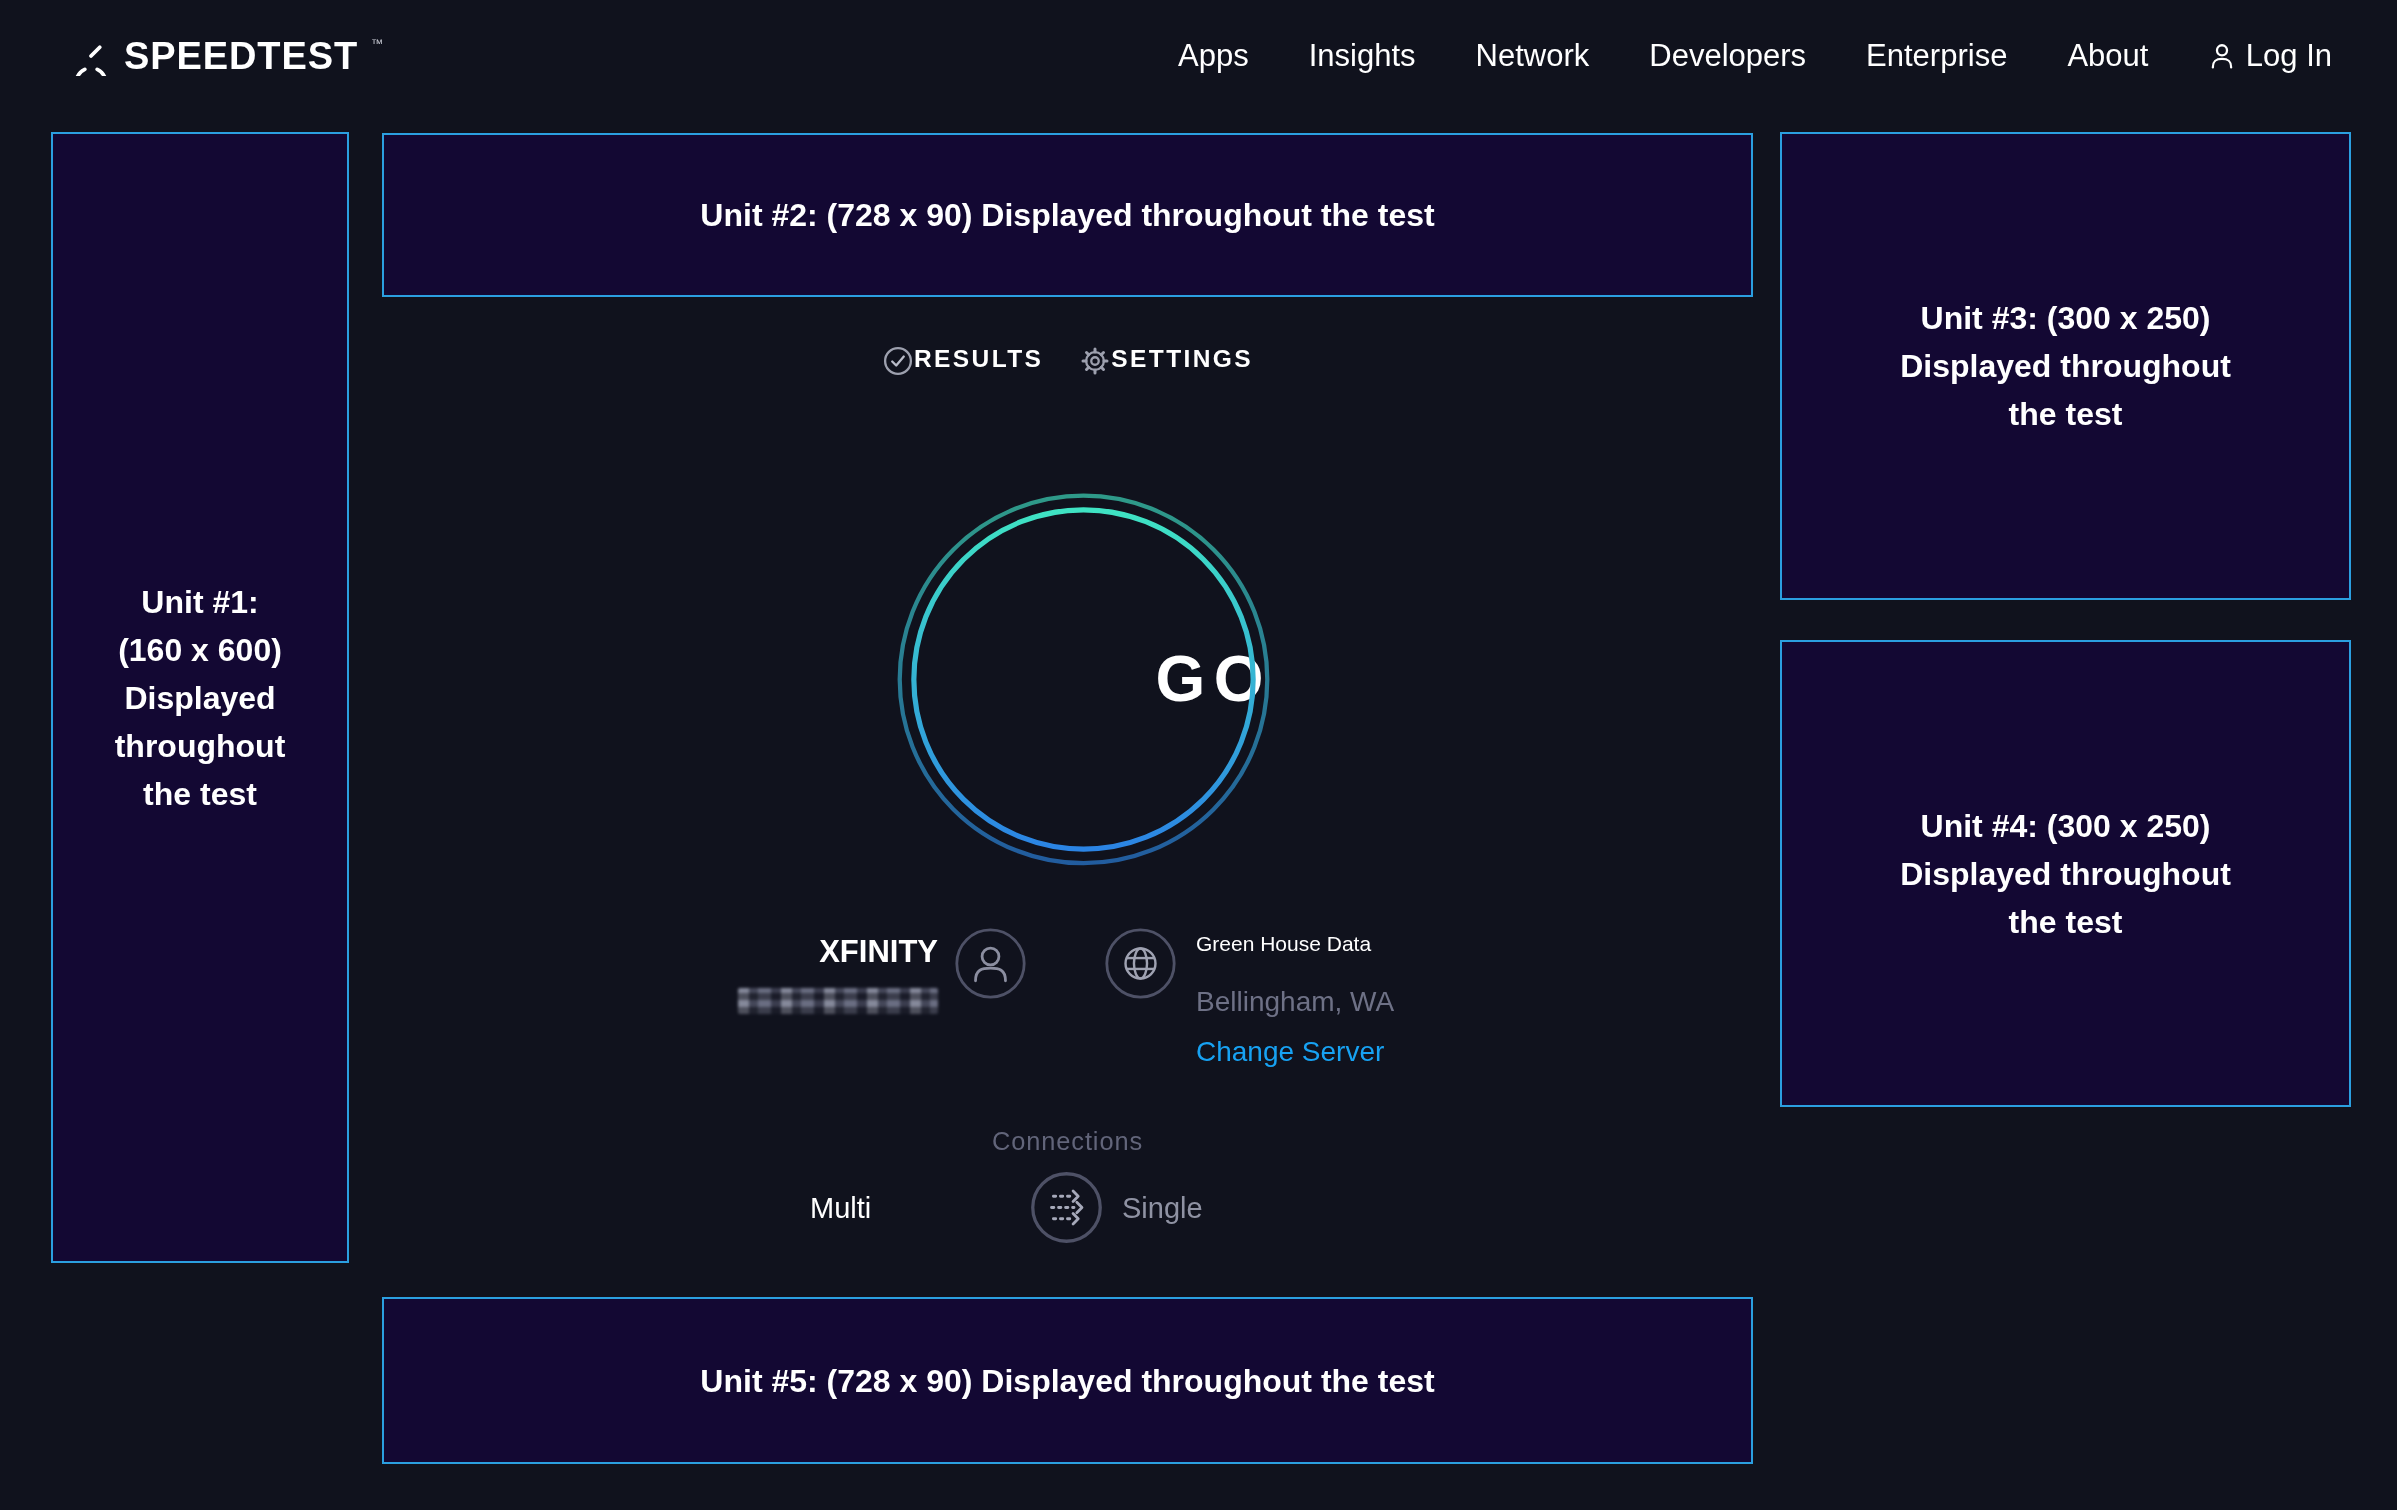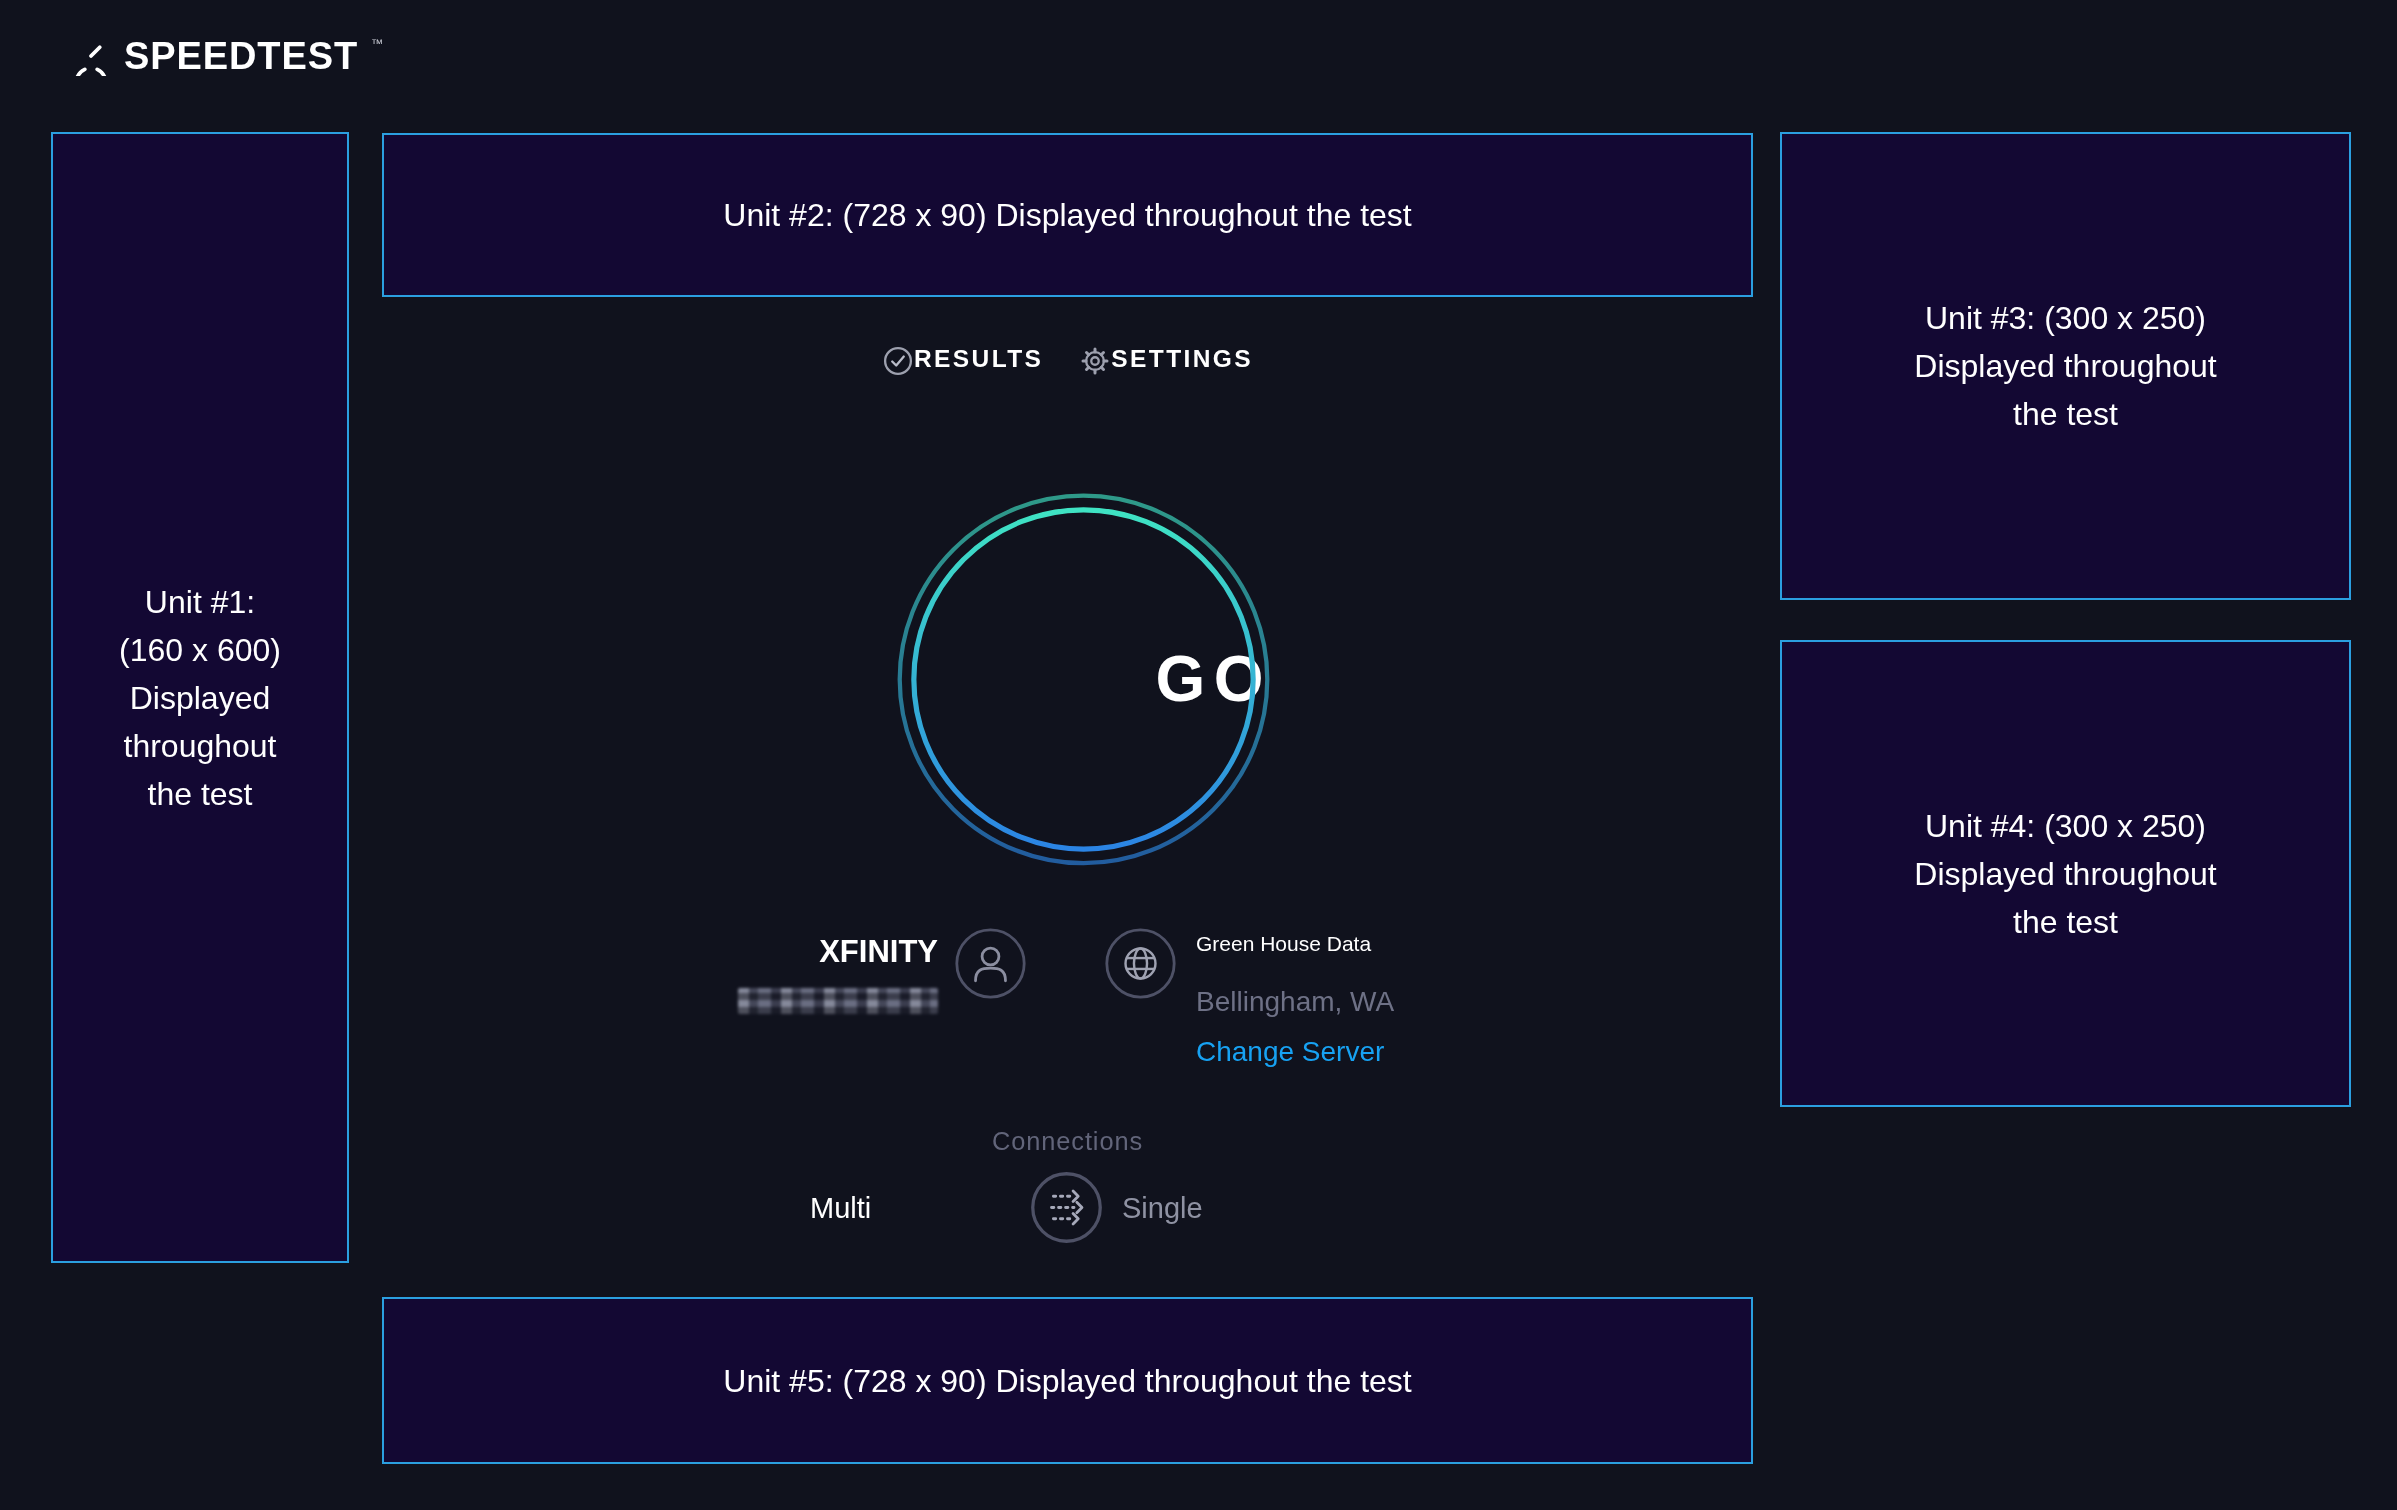--- a/index.html
+++ b/index.html
@@ -23,21 +23,21 @@
   .nav { display:flex; align-items:center; gap:60px; }
   .nav-item { font-size:31px; color:#fff; text-decoration:none; cursor:pointer; }
   .login { display:flex; align-items:center; gap:9.4px; cursor:pointer; }
 
   
   .ad {
     position:absolute; background:#130833; border:2.8px solid #2b9fe0;
     display:flex; flex-direction:column; align-items:center; justify-content:center;
     text-align:center; cursor:pointer;
   }
-  .ad-line { font-size:32px; line-height:48px; color:#fff; }
+  .ad-line { font-size:32px; line-height:48px; color:#fff;font-weight:bold; }
   #ad-u1 { left:51px;  top:132px;  width:298px;  height:1131px; }
   #ad-u2 { left:382px; top:133px;  width:1371px; height:164px; }
   #ad-u3 { left:1780px;top:132px;  width:571px;  height:468px; }
   #ad-u4 { left:1780px;top:640px;  width:571px;  height:467px; }
   #ad-u5 { left:382px; top:1297px; width:1371px; height:167px; }
 
   
   .tabs {
     position:absolute; left:382px; top:337px; width:1371px; height:47px;
     display:flex; align-items:center; justify-content:center; gap:36px;
@@ -89,20 +89,37 @@
 <div class="header">
   <div class="logo">
     <span>
       <svg width="40" height="40" viewBox="0 0 42 42" fill="none">
         <path d="M14.45 35.05 A15.5 15.5 0 1 0 27.55 35.05" stroke="#ffffff" stroke-width="4" stroke-linecap="round"></path>
         <line x1="21" y1="21" x2="30.2" y2="11.8" stroke="#ffffff" stroke-width="4" stroke-linecap="round"></line>
       </svg>
     </span>
     <span class="logo-text">SPEEDTEST</span>
     <span class="logo-tm">™</span>
+  </div>
+  <div class="nav">
+    <a class="nav-item">Apps</a>
+    <a class="nav-item">Insights</a>
+    <a class="nav-item">Network</a>
+    <a class="nav-item">Developers</a>
+    <a class="nav-item">Enterprise</a>
+    <a class="nav-item">About</a>
+    <div class="login">
+      <span>
+        <svg width="28" height="32" viewBox="0 0 24 28" fill="none">
+          <circle cx="12" cy="9" r="4.4" stroke="#ffffff" stroke-width="2"></circle>
+          <path d="M4 24 C4 17.5 7.5 16.5 12 16.5 C16.5 16.5 20 17.5 20 24" stroke="#ffffff" stroke-width="2" stroke-linecap="round"></path>
+        </svg>
+      </span>
+      <span class="nav-item">Log In</span>
+    </div>
   </div>
 </div>
 
 <div class="ad" id="ad-u1">
   <div class="ad-line">Unit #1:</div>
   <div class="ad-line">(160 x 600)</div>
   <div class="ad-line">Displayed</div>
   <div class="ad-line">throughout</div>
   <div class="ad-line">the test</div>
 </div>

